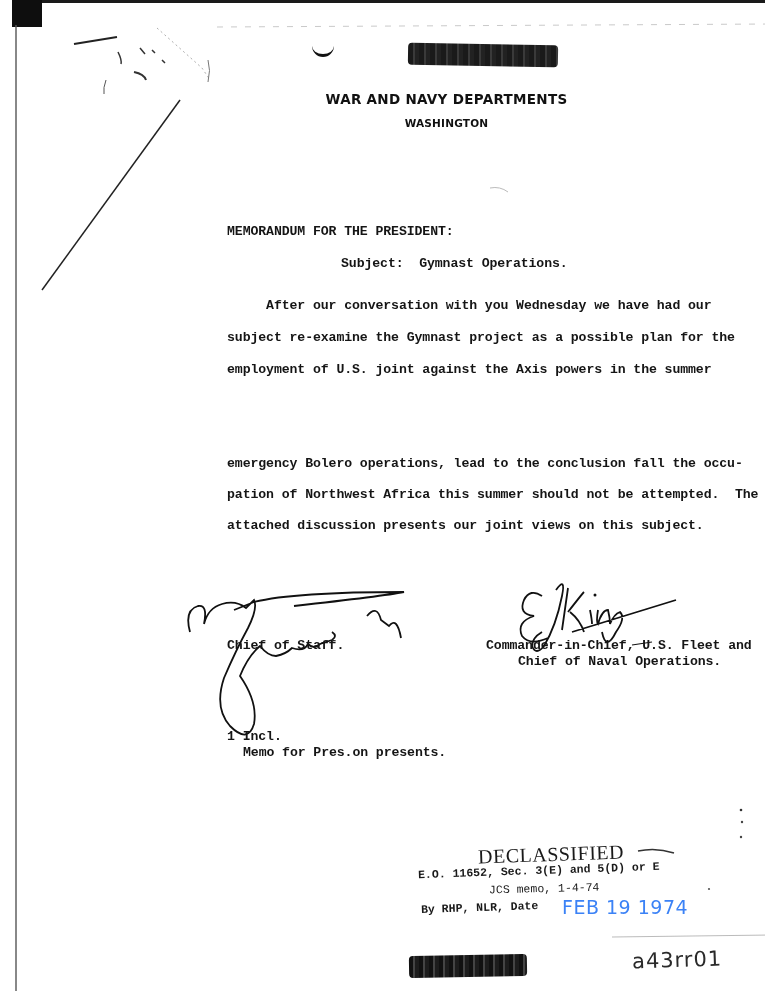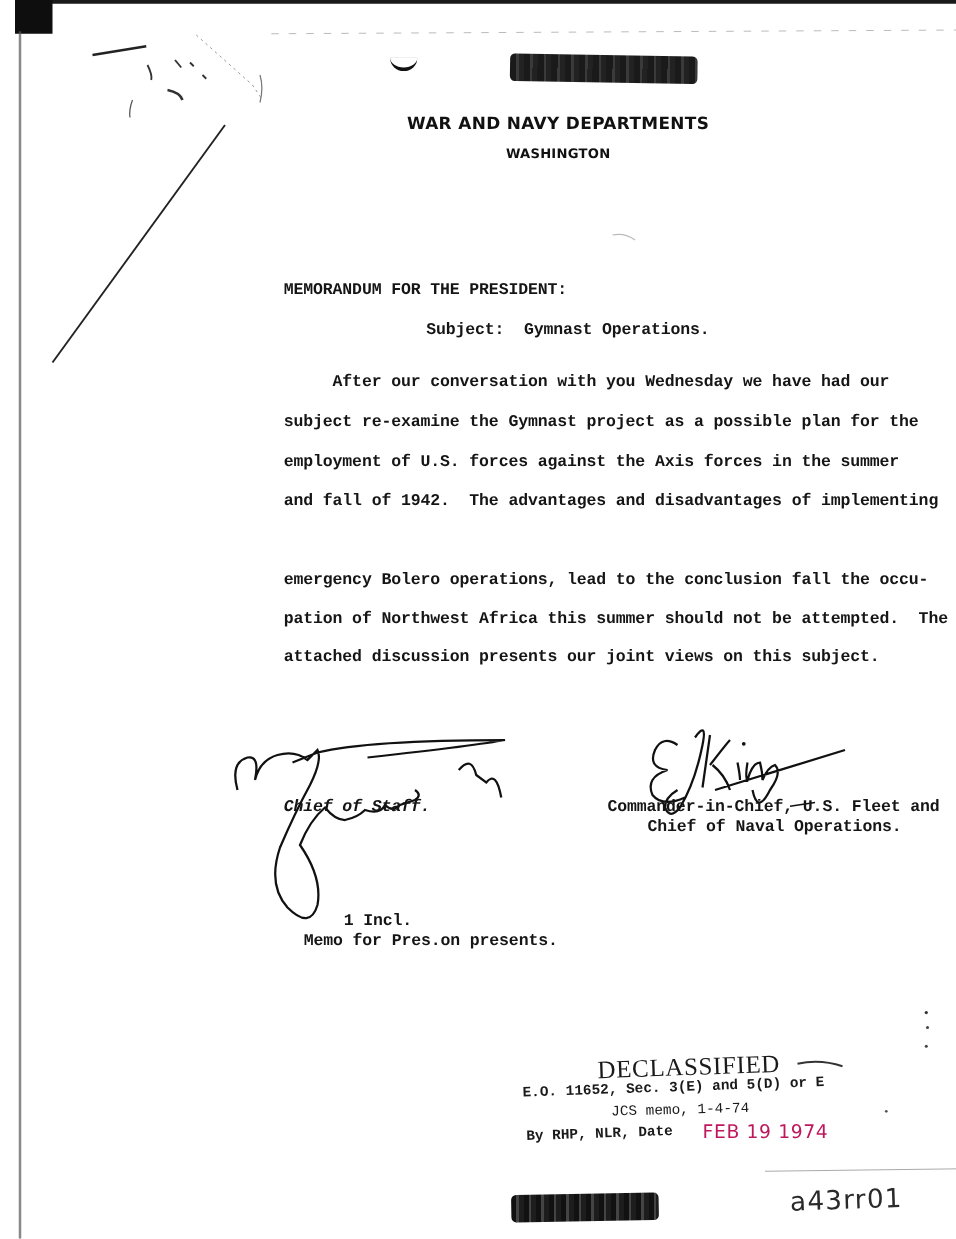--- a/index.html
+++ b/index.html
@@ -86,24 +86,24 @@
       font-family: "Liberation Mono", "DejaVu Sans Mono", monospace;
       font-size: 13.2px;
       color: #151515;
       white-space: pre;
       font-weight: bold;
       letter-spacing: -0.1px;
     }
     .memo-heading { left: 215px; top: 224px; font-weight: bold; }
     .subject { left: 329px; top: 256px; }
     .body-line { left: 215px; }
-    .sig-label-left { left: 215px; top: 638px; font-style: italic; }
+    .sig-label-left { left: 215px; top: 638px; }
     .sig-label-right1 { left: 474px; top: 638px; }
     .sig-label-right2 { left: 506px; top: 654px; }
-    .incl1 { left: 215px; top: 729px; margin-left: 48px; }
+    .incl1 { left: 215px; top: 729px; }
     .incl2 { left: 231px; top: 745px; }
     .declass-title {
       position: absolute;
       left: 466px; top: 843px;
       font-family: "Liberation Serif", "DejaVu Serif", serif;
       font-size: 20px;
       color: #1a1a1a;
       letter-spacing: 0.5px;
       transform: rotate(-2deg);
     }
@@ -115,22 +115,22 @@
       white-space: pre;
       font-weight: bold;
     }
     .declass-eo { left: 406px; top: 864px; transform: rotate(-2deg); }
     .declass-jcs { left: 477px; top: 882px; transform: rotate(-1.5deg); font-weight: normal; }
     .declass-by { left: 409px; top: 901px; transform: rotate(-2deg); }
     .declass-date {
       position: absolute;
       left: 550px; top: 896px;
       font-family: "DejaVu Sans", sans-serif;
-      font-size: 15px;
-      color: #be185d;
+      font-size: 19px;
+      color: #3b82f6;
       letter-spacing: 0.5px;
     }
     .handwritten-code {
       position: absolute;
       left: 620px; top: 948px;
       font-family: "DejaVu Sans", sans-serif;
       font-size: 21px;
       font-weight: normal;
       color: #2a2a2a;
       letter-spacing: 1px;
@@ -189,22 +189,21 @@
   <div class="redaction top"></div>
 
   <div class="letterhead title">WAR AND NAVY DEPARTMENTS</div>
   <div class="letterhead sub">WASHINGTON</div>
 
   <div class="typed memo-heading">MEMORANDUM FOR THE PRESIDENT:</div>
   <div class="typed body-line" style="top:298px">     After our conversation with you Wednesday we have had our</div>
 
   <div class="typed subject">Subject:  Gymnast Operations.</div>
   <div class="typed body-line" style="top:330px">subject re-examine the Gymnast project as a possible plan for the</div>
-  <div class="typed body-line" style="top:362px">employment of U.S. forces against the Axis forces in the summer</div>
-  <div class="typed body-line" style="top:393px">and fall of 1942.  The advantages and disadvantages of implementing</div>
+  <div class="typed body-line" style="top:362px">employment of U.S. joint against the Axis powers in the summer</div>
   <div class="typed body-line" style="top:456px">emergency Bolero operations, lead to the conclusion fall the occu-</div>
   <div class="typed body-line" style="top:487px">pation of Northwest Africa this summer should not be attempted.  The</div>
   <div class="typed body-line" style="top:518px">attached discussion presents our joint views on this subject.</div>
 
   <div class="typed sig-label-left">Chief of Staff.</div>
   <div class="typed sig-label-right2">Chief of Naval Operations.</div>
   <div class="typed sig-label-right1">Commander-in-Chief, U.S. Fleet and</div>
 
   <div class="typed incl1">1 Incl.</div>
   <div class="typed incl2">Memo for Pres.on presents.</div>

